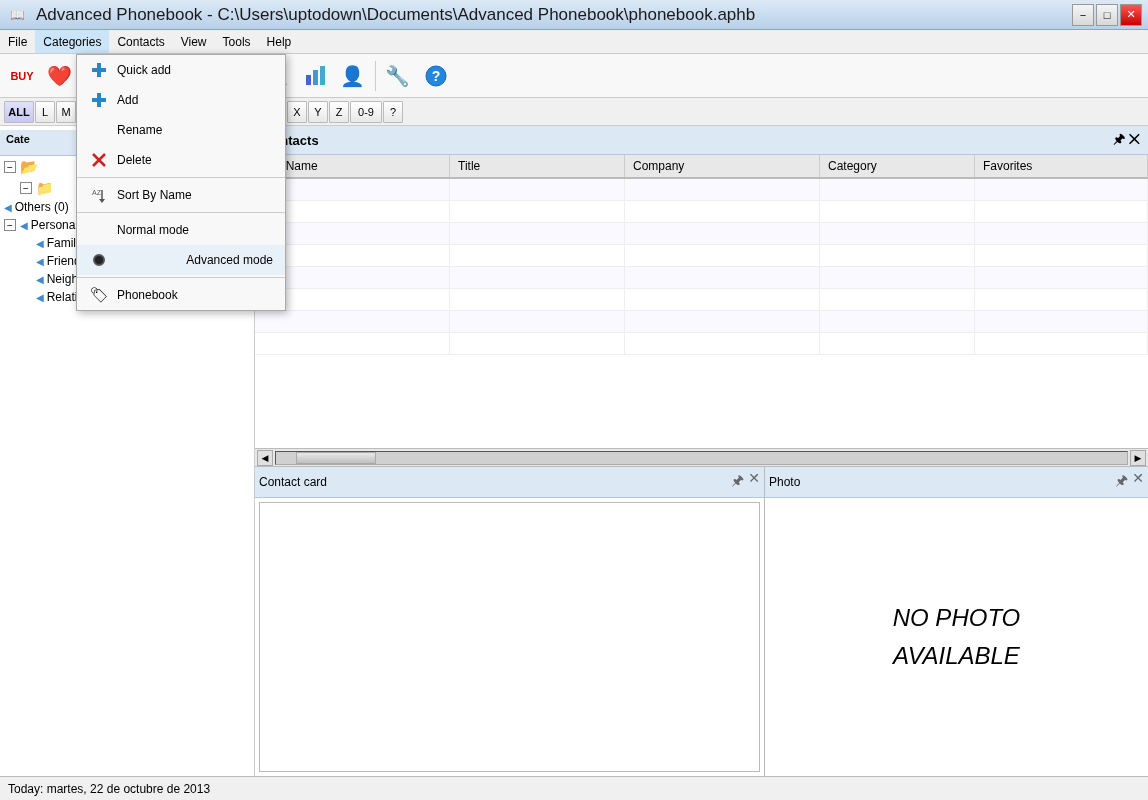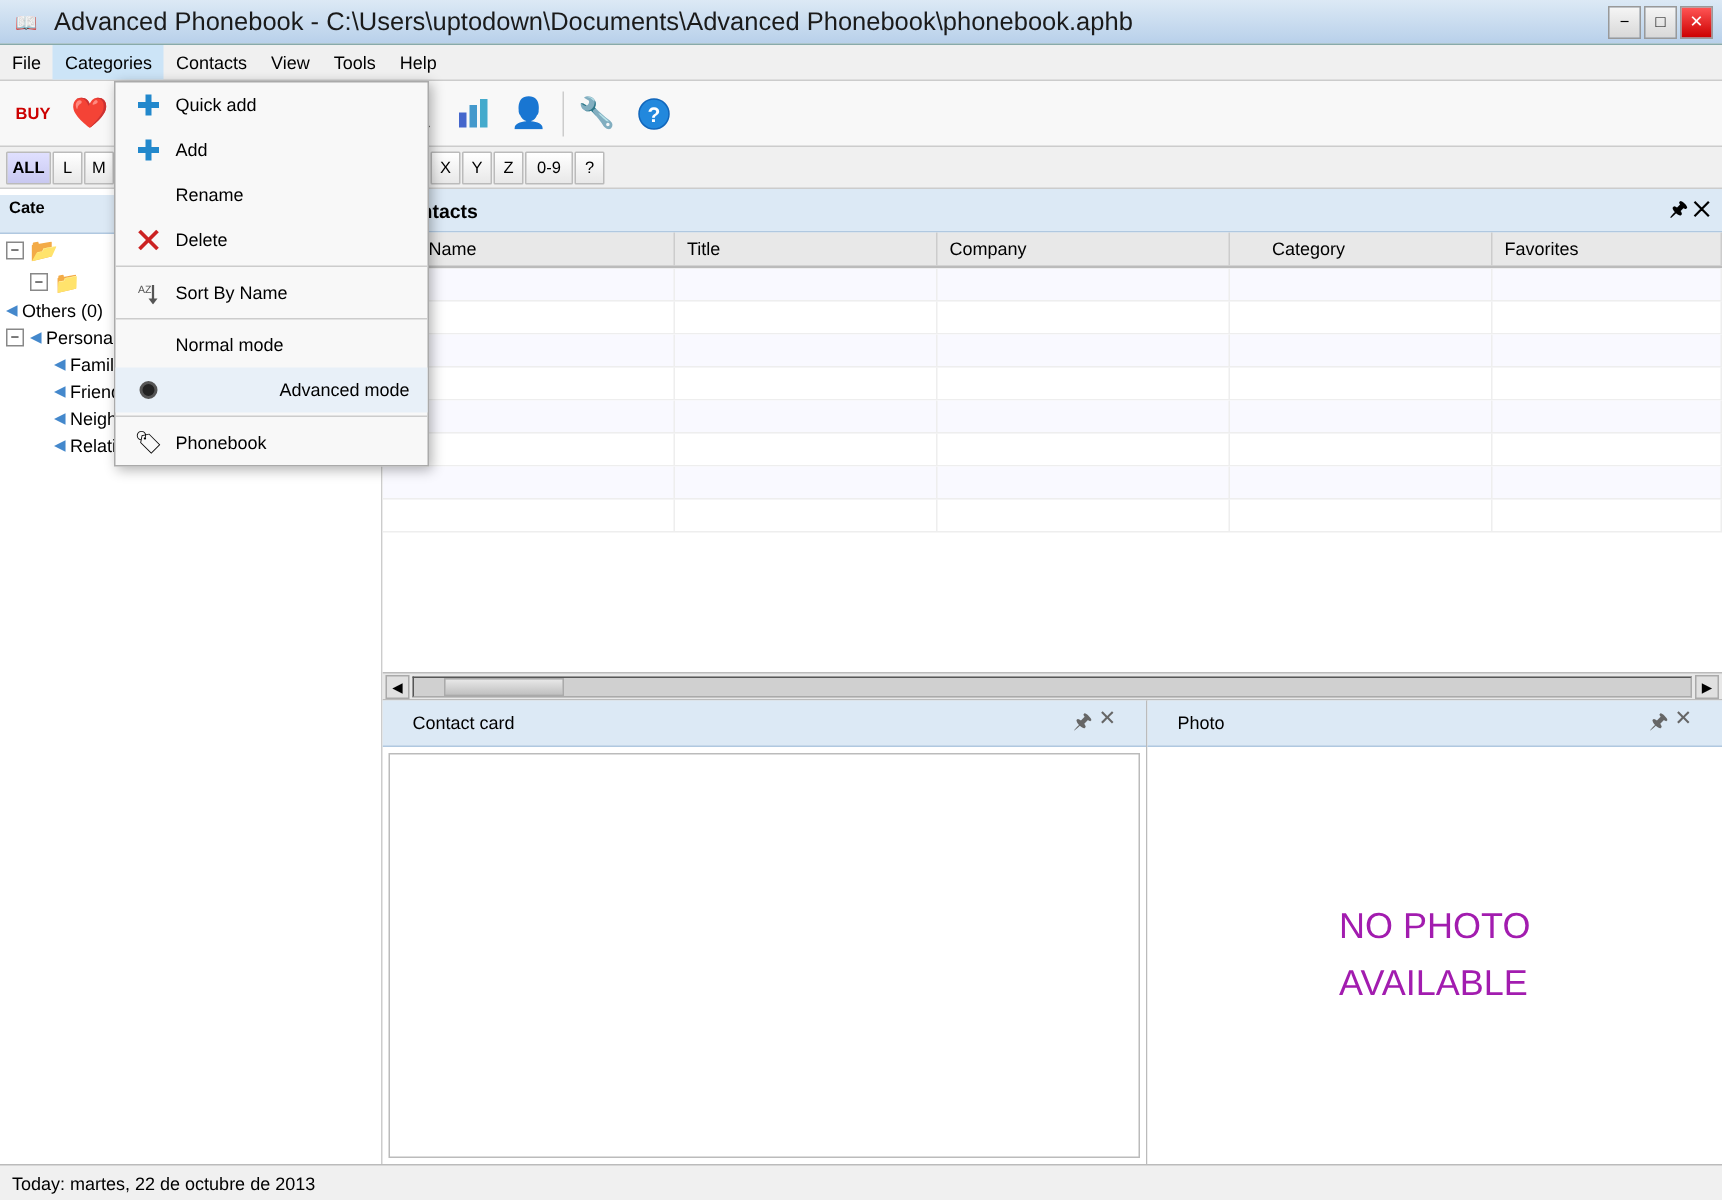--- a/index.html
+++ b/index.html
@@ -199,21 +199,21 @@
     }
     .col-header {
       padding: 4px 8px;
       font-weight: normal;
       border-right: 1px solid #ccc;
       font-size: 12px;
     }
     .col-fn { width: 195px; }
     .col-title { width: 175px; }
     .col-company { width: 195px; }
-    .col-category { width: 155px; margin-left: 20px; }
+    .col-category { width: 155px; }
     .col-fav { flex: 1; }
 
     .contacts-body {
       flex: 1;
       background: white;
       overflow-y: auto;
     }
     .empty-rows {
       display: flex;
       flex-direction: column;
@@ -268,21 +268,21 @@
       display: flex;
       flex-direction: column;
     }
     .photo-panel {
       flex: 1;
       display: flex;
       flex-direction: column;
     }
     .sub-panel-header {
       background: #dce9f5;
-      padding: 3px 20px;
+      padding: 3px 4px;
       font-size: 12px;
       border-bottom: 1px solid #b0c8e0;
       display: flex;
       justify-content: space-between;
       align-items: center;
     }
     .sub-panel-controls {
       display: flex;
       gap: 4px;
     }
@@ -305,23 +305,24 @@
     }
     .photo-body {
       flex: 1;
       background: white;
       display: flex;
       align-items: center;
       justify-content: center;
       flex-direction: column;
     }
     .no-photo-text {
-      color: #a21caf;
+      color: #000000;
       font-size: 24px;
-      text-align: left;
+      font-style: italic;
+      text-align: center;
       line-height: 1.6;
     }
 
     
     .status-bar {
       background: #f0f0f0;
       height: 24px;
       border-top: 1px solid #bbb;
       display: flex;
       align-items: center;

